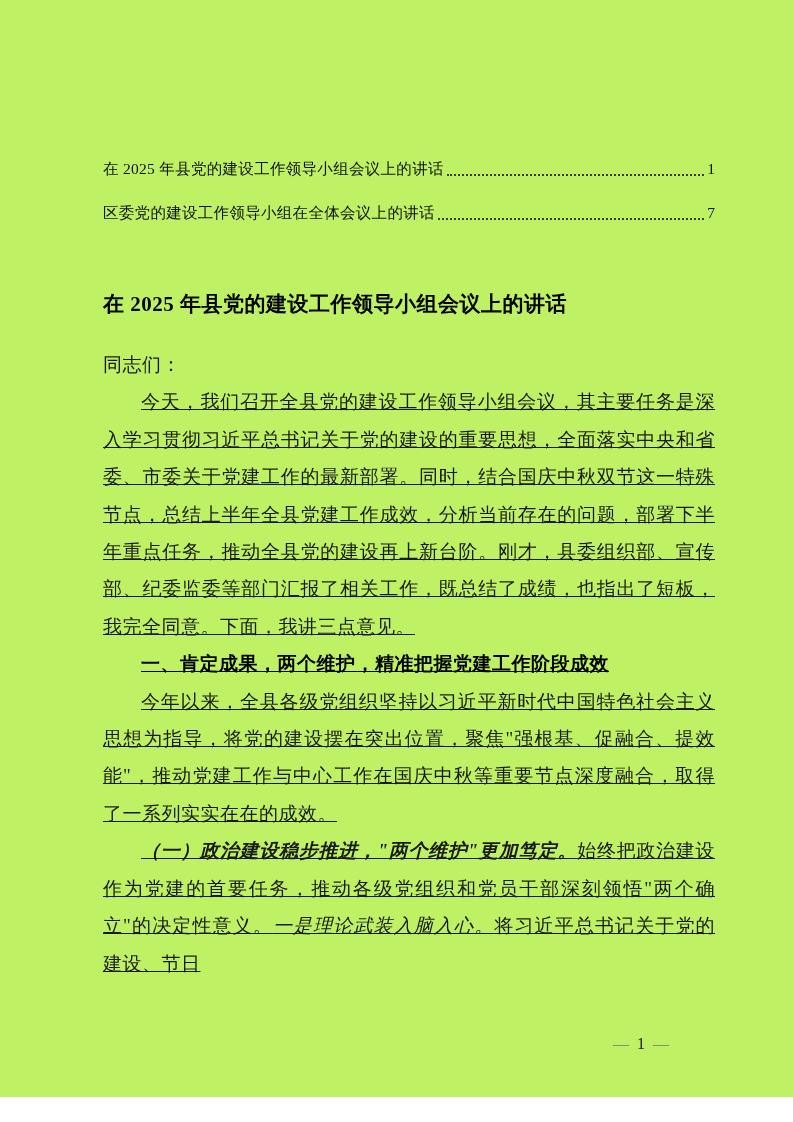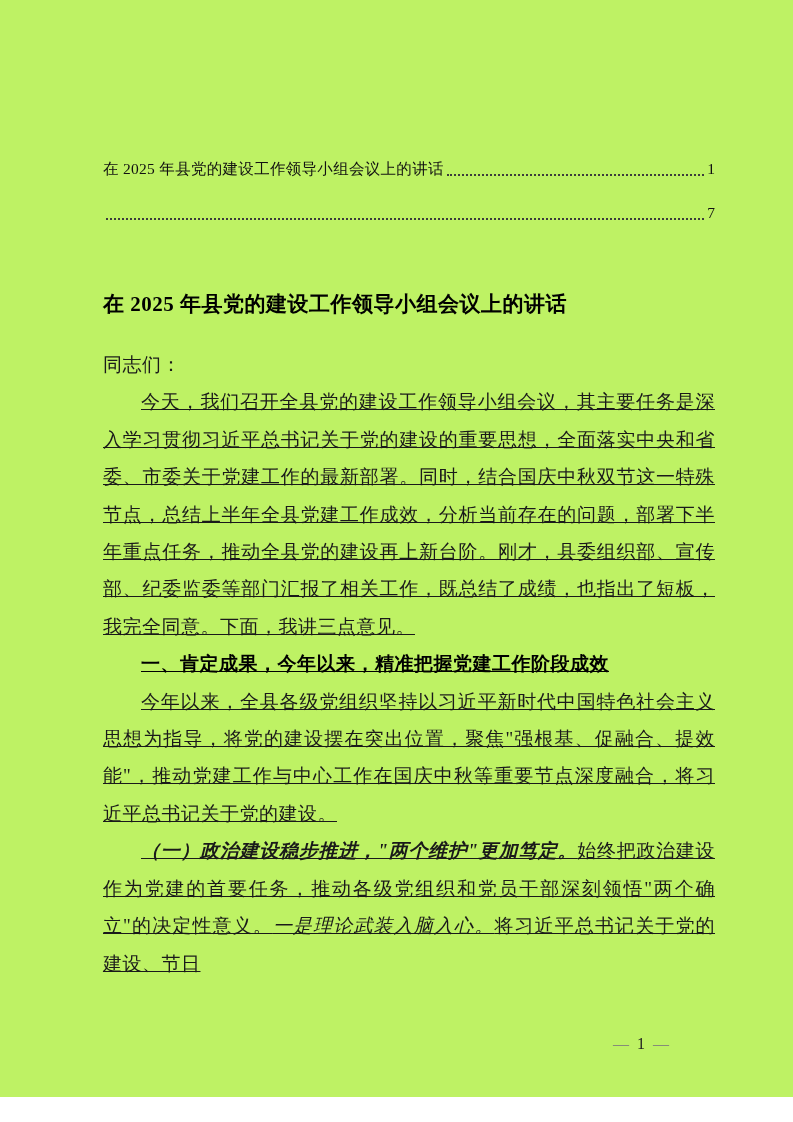--- a/index.html
+++ b/index.html
@@ -85,32 +85,33 @@
 <div class="page">
   <div class="content">
 
     <nav class="toc">
       <div class="toc-item">
         <span class="toc-title">在 2025 年县党的建设工作领导小组会议上的讲话</span>
         <span class="toc-leader"></span>
         <span class="toc-page">1</span>
       </div>
       <div class="toc-item">
+        <span class="toc-title">区委党的建设工作领导小组在全体会议上的讲话</span>
         <span class="toc-leader"></span>
         <span class="toc-page">7</span>
       </div>
     </nav>
 
     <h1 class="doc-title">在 2025 年县党的建设工作领导小组会议上的讲话</h1>
 
     <div class="body-text">
       <p>同志们：</p>
       <p class="indent">今天，我们召开全县党的建设工作领导小组会议，其主要任务是深入学习贯彻习近平总书记关于党的建设的重要思想，全面落实中央和省委、市委关于党建工作的最新部署。同时，结合国庆中秋双节这一特殊节点，总结上半年全县党建工作成效，分析当前存在的问题，部署下半年重点任务，推动全县党的建设再上新台阶。刚才，县委组织部、宣传部、纪委监委等部门汇报了相关工作，既总结了成绩，也指出了短板，我完全同意。下面，我讲三点意见。</p>
-      <h2 class="heading-1 indent">一、肯定成果，今年以来，精准把握党建工作阶段成效</h2>
-      <p class="indent">今年以来，全县各级党组织坚持以习近平新时代中国特色社会主义思想为指导，将党的建设摆在突出位置，聚焦"强根基、促融合、提效能"，推动党建工作与中心工作在国庆中秋等重要节点深度融合，将习近平总书记关于党的建设。</p>
+      <h2 class="heading-1 indent">一、肯定成果，两个维护，精准把握党建工作阶段成效</h2>
+      <p class="indent">今年以来，全县各级党组织坚持以习近平新时代中国特色社会主义思想为指导，将党的建设摆在突出位置，聚焦"强根基、促融合、提效能"，推动党建工作与中心工作在国庆中秋等重要节点深度融合，取得了一系列实实在在的成效。</p>
       <p class="indent">
         <span class="kaiti-bold">（一）政治建设稳步推进，"两个维护"更加笃定。</span><span>始终把政治建设作为党建的首要任务，推动各级党组织和党员干部深刻领悟"两个确立"的决定性意义。</span><span class="kaiti">一是理论武装入脑入心。</span><span>将习近平总书记关于党的建设、节日</span>
       </p>
     </div>
   </div>
 
   <div class="footer">
     <span class="dash">—</span><span class="num">1</span><span class="dash">—</span>
   </div>
 </div>

